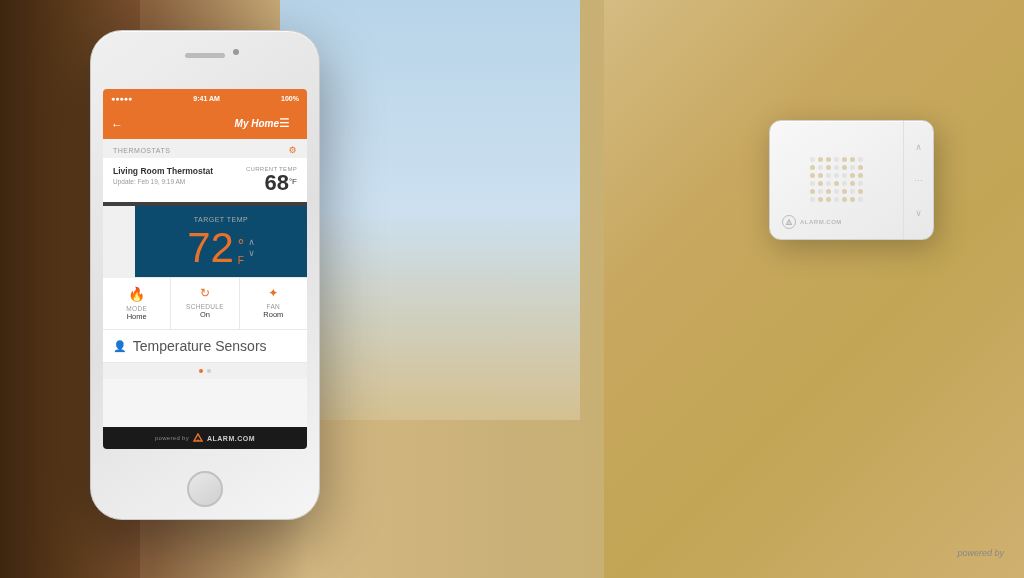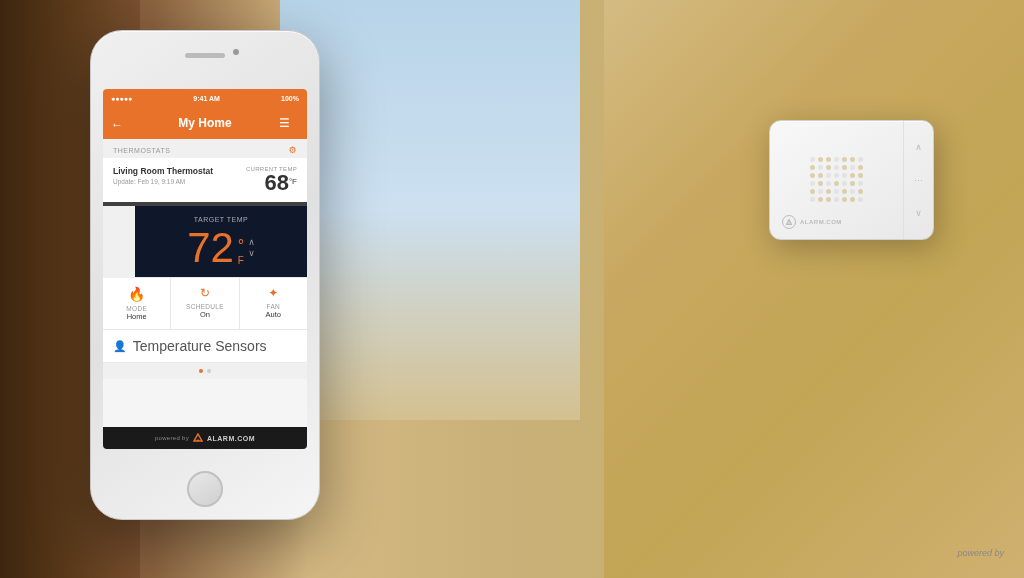--- a/index.html
+++ b/index.html
@@ -133,24 +133,25 @@
       background: #e8722a;
       height: 32px;
       display: flex;
       align-items: center;
       justify-content: space-between;
       padding: 0 8px;
     }
 
     .app-header-title {
       color: white;
-      font-size: 12px;
+      font-size: 10px;
       font-weight: 600;
-      text-align: center;
+      text-align: right;
       flex: 1;
+      font-style: italic;
     }
 
     .header-icon {
       color: white;
       font-size: 12px;
       width: 20px;
     }
 
     .app-body {
       background: #f0f0f0;
@@ -213,21 +214,21 @@
       line-height: 1;
     }
 
     .current-temp-unit {
       font-size: 8px;
       color: #333;
       vertical-align: super;
     }
 
     .target-temp-section {
-      background: #0f172a;
+      background: #0c4a6e;
       text-align: center;
       padding: 10px 0 8px;
       border-bottom: 1px solid #e8e8e8;
       margin-left: 32px;
     }
 
     .target-temp-label {
       font-size: 7px;
       color: #aaa;
       text-transform: uppercase;
@@ -570,21 +571,21 @@
             <span class="control-value">Home</span>
           </div>
           <div class="control-item">
             <span class="control-icon" style="font-size:12px;">↻</span>
             <span class="control-label">Schedule</span>
             <span class="control-value">On</span>
           </div>
           <div class="control-item">
             <span class="control-icon" style="font-size:12px;">✦</span>
             <span class="control-label">Fan</span>
-            <span class="control-value">Auto</span>
+            <span class="control-value">Room</span>
           </div>
         </div>
 
         <div class="sensors-row">
           <span class="sensors-icon">👤</span>
           <span class="sensors-label">Temperature Sensors</span>
         </div>
 
         <div class="dots-indicator">
           <div class="dot active"></div>

